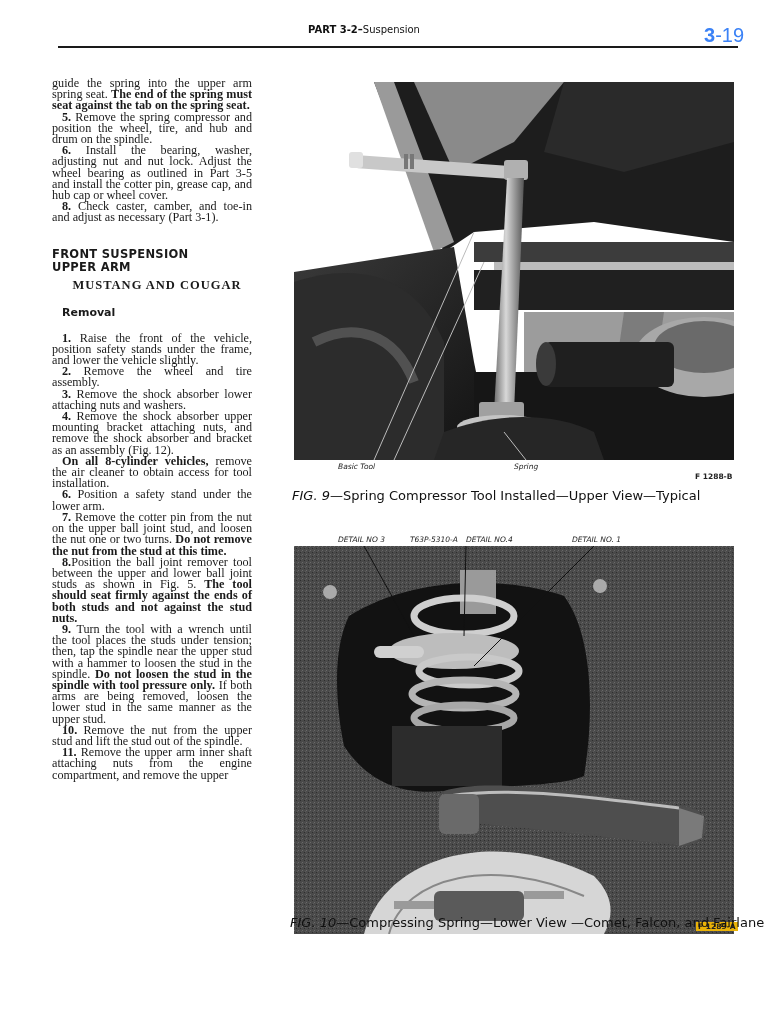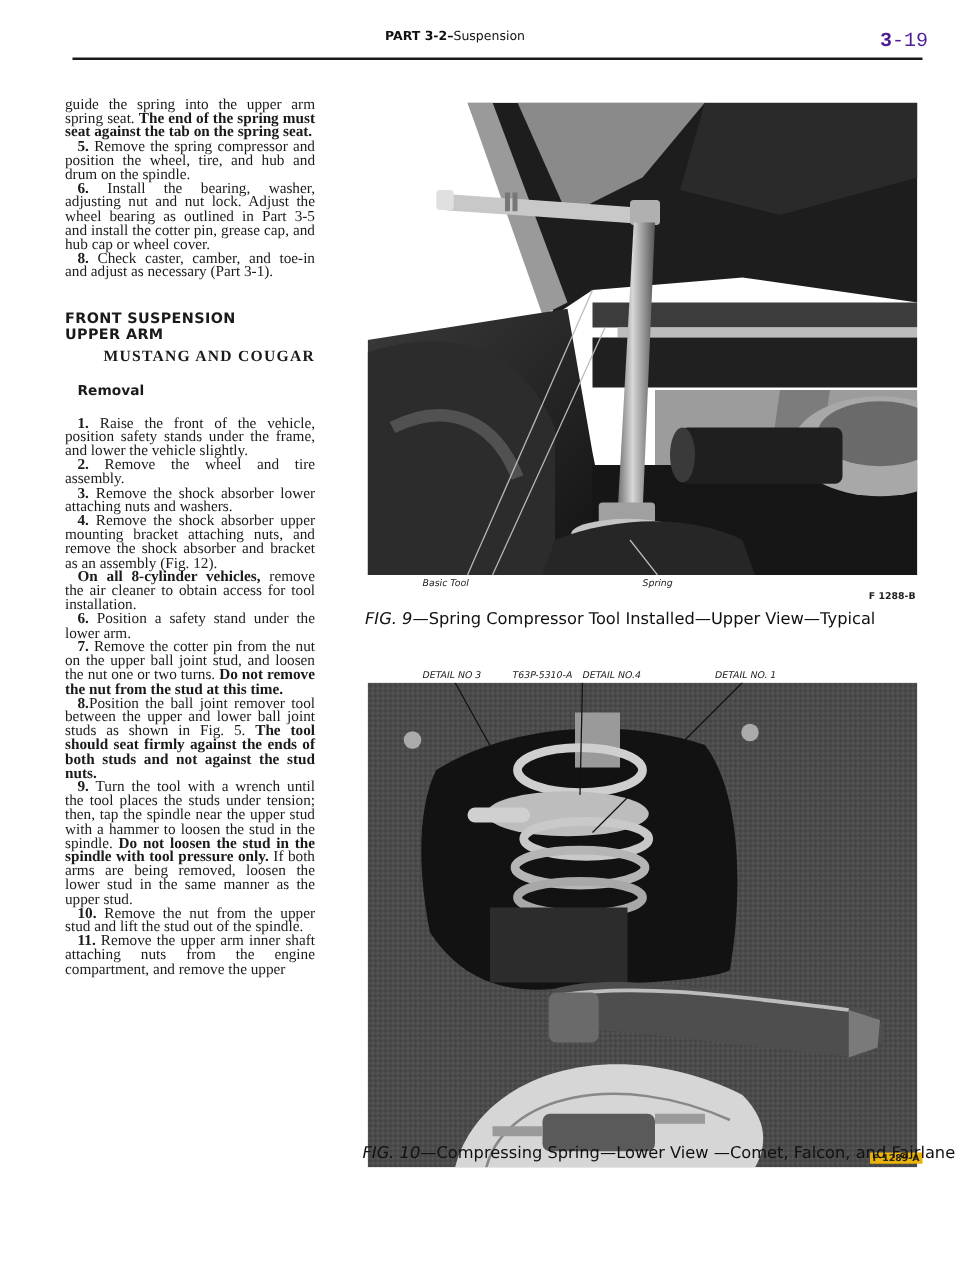--- a/index.html
+++ b/index.html
@@ -1,19 +1,19 @@
 <!DOCTYPE html>
 <html><head>
   <meta charset="utf-8">
   <style>
     html, body { margin: 0; padding: 0; background: #ffffff; }
     body { width: 784px; height: 1024px; position: relative; overflow: hidden; color: #1a1a1a; }
     .hdr-title { position: absolute; left: 308px; top: 24px; font-family: "DejaVu Sans", sans-serif; font-size: 10px; color: #111; }
     .hdr-title b { font-weight: bold; }
-    .hdr-page { position: absolute; left: 704px; top: 24px; font-family: Liberation Mono, monospace; font-size: 16px; color: #4c1d95; }
+    .hdr-page { position: absolute; left: 704px; top: 24px; font-family: Liberation Sans, sans-serif; font-size: 20px; color: #3b82f6; }
     .hdr-rule { position: absolute; left: 58px; top: 46px; width: 680px; height: 2px; background: #1a1a1a; }
 
     .col { position: absolute; left: 52px; top: 78px; width: 200px; font-family: "Liberation Serif", serif; font-size: 12.2px; line-height: 11.2px; text-align: justify; color: #1a1a1a; }
     .col p { margin: 0; }
     .col .ind { text-indent: 10px; }
     .col b { font-weight: bold; }
     .h-main { font-family: "DejaVu Sans", sans-serif; font-weight: bold; font-size: 11.5px; line-height: 13px; margin-top: 24px !important; letter-spacing: 0.3px; }
     .h-sub { font-family: "Liberation Serif", serif; font-weight: bold; font-size: 12.5px; letter-spacing: 1px; margin-top: 4px !important; padding-left: 10px; line-height: 14px; }
     .h-sec { font-family: "DejaVu Sans", sans-serif; font-weight: bold; font-size: 11px; padding-left: 10px; margin-top: 14px !important; margin-bottom: 14px !important; line-height: 13px; }
 
@@ -38,21 +38,21 @@
 </div>
 <div class="hdr-rule"></div>
 
 <div class="col">
   <p><span>guide the spring into the upper arm spring seat. </span><b>The end of the spring must seat against the tab on the spring seat.</b></p>
   <p class="ind"><b>5.</b><span> Remove the spring compressor and position the wheel, tire, and hub and drum on the spindle.</span></p>
   <p class="ind"><b>6.</b><span> Install the bearing, washer, adjusting nut and nut lock. Adjust the wheel bearing as outlined in Part 3-5 and install the cotter pin, grease cap, and hub cap or wheel cover.</span></p>
   <p class="ind"><b>8.</b><span> Check caster, camber, and toe-in and adjust as necessary (Part 3-1).</span></p>
 
   <p class="h-main" style="text-align:left; width:170px;">FRONT SUSPENSION UPPER ARM</p>
-  <p class="h-sub" style="text-align:right;">MUSTANG AND COUGAR</p>
+  <p class="h-sub" style="text-align:center;">MUSTANG AND COUGAR</p>
   <p class="h-sec" style="text-align:left;">Removal</p>
 
   <p class="ind"><b>1.</b><span> Raise the front of the vehicle, position safety stands under the frame, and lower the vehicle slightly.</span></p>
   <p class="ind"><b>2.</b><span> Remove the wheel and tire assembly.</span></p>
   <p class="ind"><b>3.</b><span> Remove the shock absorber lower attaching nuts and washers.</span></p>
   <p class="ind"><b>4.</b><span> Remove the shock absorber upper mounting bracket attaching nuts, and remove the shock absorber and bracket as an assembly (Fig. 12).</span></p>
   <p class="ind"><b>On all 8-cylinder vehicles,</b><span> remove the air cleaner to obtain access for tool installation.</span></p>
   <p class="ind"><b>6.</b><span> Position a safety stand under the lower arm.</span></p>
   <p class="ind"><b>7.</b><span> Remove the cotter pin from the nut on the upper ball joint stud, and loosen the nut one or two turns. </span><b>Do not remove the nut from the stud at this time.</b></p>
   <p class="ind"><b>8.</b><span>Position the ball joint remover tool between the upper and lower ball joint studs as shown in Fig. 5. </span><b>The tool should seat firmly against the ends of both studs and not against the stud nuts.</b></p>

